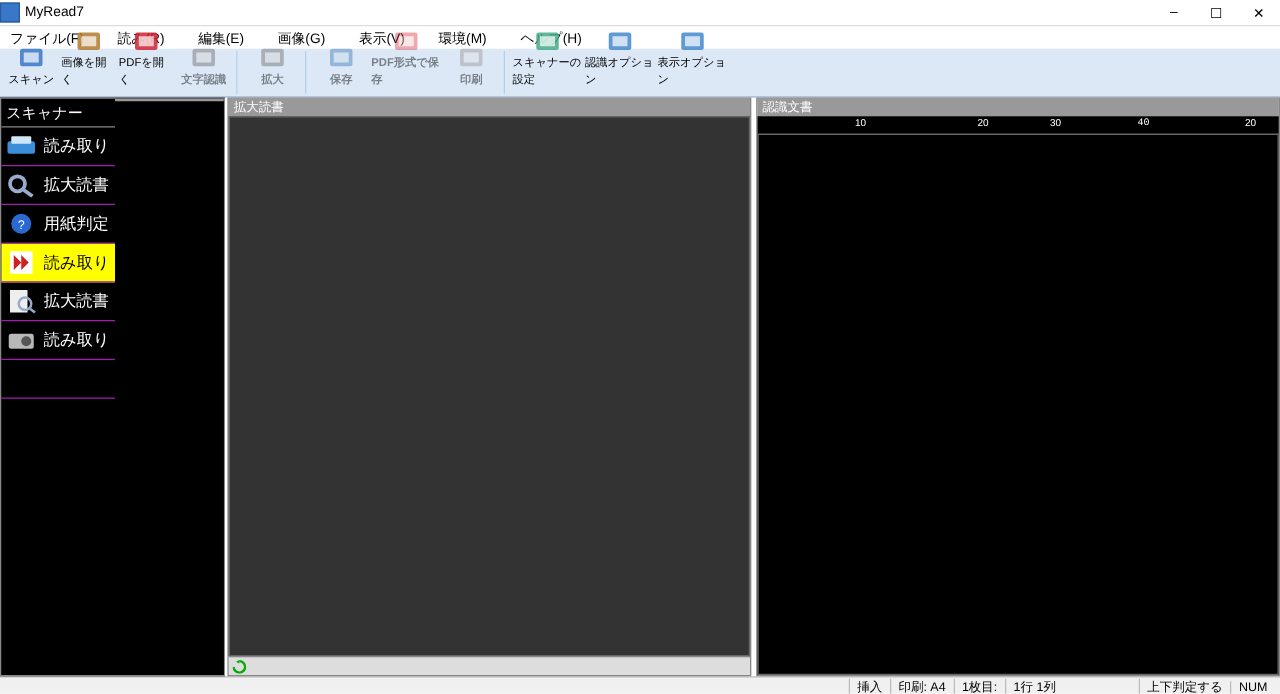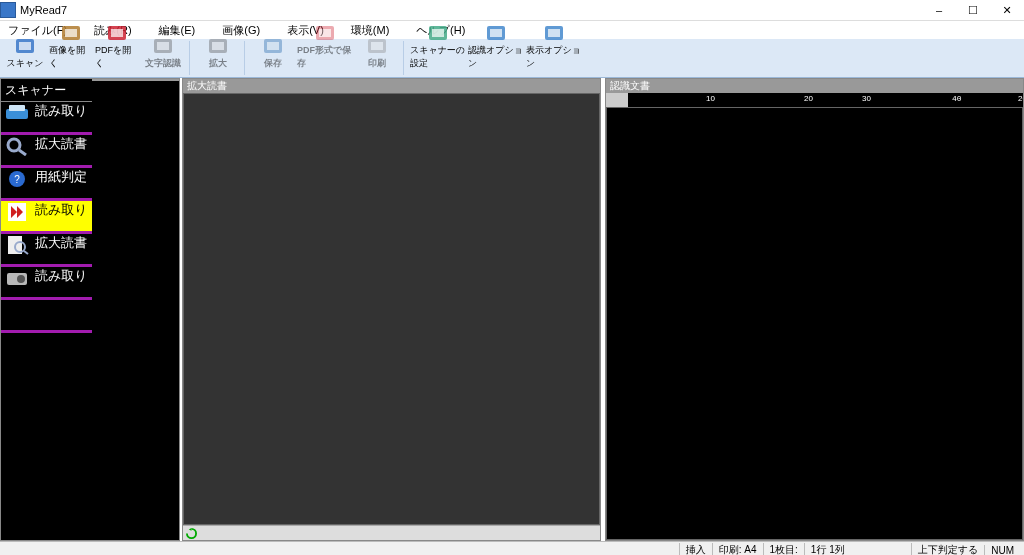--- a/index.html
+++ b/index.html
@@ -13,31 +13,31 @@
   .tb-btn{width:44px;height:36px;display:flex;flex-direction:column;align-items:center;justify-content:flex-end;font-size:9px;margin-right:2px;padding-bottom:12px;}
   .tb-btn.wide{width:56px;}
   .tb-btn .ico{width:22px;height:20px;margin-bottom:1px;display:flex;align-items:center;justify-content:center;}
   .tb-btn.dim{opacity:0.45;font-weight:bold;}
   .tb-sep{width:4px;height:34px;border-left:1px solid #b8cde6;margin:0 2px;}
   .main{display:flex;height:calc(100% - 20px - 18px - 38px - 16px);}
   .sidebar{width:178px;background:#000;border:1px solid #888;display:flex;flex-direction:row;}
   .side-upper{height:290px;overflow:hidden;}
   .side-lower{flex:1;background:#000;border-top:2px solid #999;}
   .side-hdr{color:#fff;font-size:12px;padding:3px 4px 2px 4px;border-bottom:1px solid #888;}
-  .side-item{height:30px;display:flex;color:#fff;font-size:13px;padding:0 4px;border-bottom:3px solid #a21caf;cursor:pointer;}
+  .side-item{height:30px;display:flex;align-items:center;color:#fff;font-size:13px;padding:0 4px;border-bottom:1px solid #a21caf;cursor:pointer;}
   .side-item .si-ico{width:24px;height:22px;margin-right:6px;display:flex;align-items:center;justify-content:center;}
   .side-item.sel{background:#ffff00;color:#000;}
   .panes{flex:1;display:flex;gap:4px;padding:0 0 0 2px;}
   .pane{display:flex;flex-direction:column;background:#ccc;border:1px solid #888;}
   .pane1{flex:1;}
   .pane2{flex:1;}
   .pane-hdr{height:14px;background:#999;color:#fff;font-size:10px;padding:0 4px;display:flex;align-items:center;}
   .pane-body{flex:1;background:#333;position:relative;overflow:hidden;border:1px solid #666;}
   .pane-body.black{background:#000;}
-  .ruler{height:14px;background:#000;color:#fff;font-size:8px;display:flex;align-items:center;position:relative;overflow:hidden;margin-left:22px;}
+  .ruler{height:14px;background:#000;color:#fff;font-size:8px;display:flex;align-items:center;position:relative;overflow:hidden;}
   .ruler span{position:absolute;top:1px;}
   .pane-status{height:14px;background:#ddd;border-top:1px solid #aaa;display:flex;align-items:center;padding:0 3px;}
   .statusbar{height:16px;background:#f0f0f0;border-top:1px solid #bbb;display:flex;align-items:center;justify-content:flex-end;padding:0 4px;font-size:10px;}
   .statusbar span{padding:0 6px;border-left:1px solid #bbb;}
   svg{display:block;}
   .refresh-ico{width:11px;height:11px;}
 </style>
 </head>
 <body>
 
@@ -239,21 +239,21 @@
             <polygon points="6,0 6,3 3,1.5" fill="#0a0"></polygon>
           </svg>
       </div>
     </div>
     <div class="pane pane2">
       <div class="pane-hdr">認識文書</div>
       <div class="ruler" id="ruler">
           <span style="left: 78px;">10</span>
           <span style="left: 156px; padding-left: 20px;">20</span>
           <span style="left: 234px;">30</span>
-          <span style="left: 324px; font-family: Liberation Mono, monospace;">40</span>
+          <span style="left: 304px; font-family: Liberation Mono, monospace;">40</span>
           <span style="left: 390px;">20</span>
         </div>
       <div class="pane-body black"></div>
     </div>
   </div>
 </div>
 
 <div class="statusbar" id="statusbar">
     <span>挿入</span>
     <span>印刷: A4</span>

